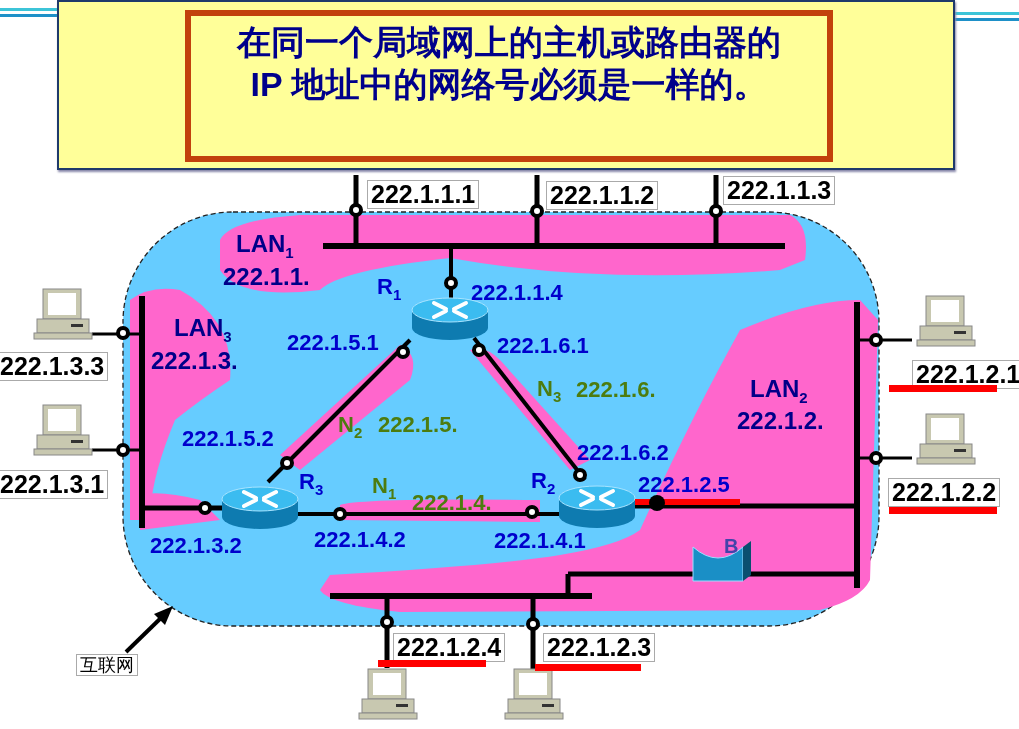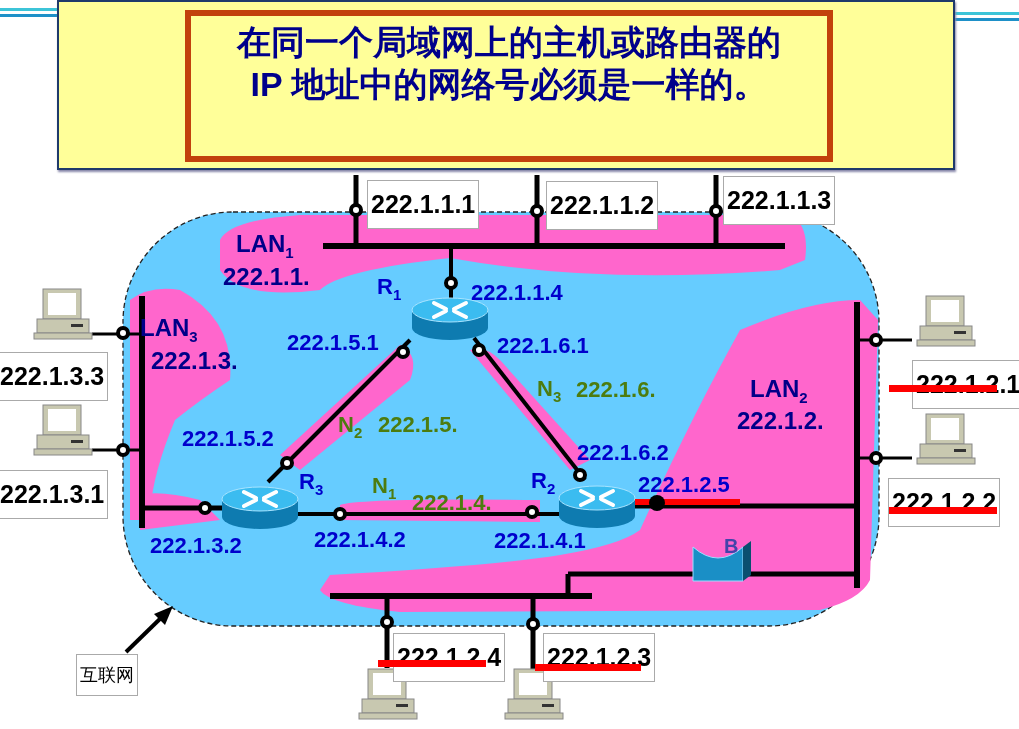--- a/index.html
+++ b/index.html
@@ -3,21 +3,21 @@
 <meta charset="utf-8">
 <style>
   html,body{margin:0;padding:0;}
   body{width:1019px;height:729px;position:relative;overflow:hidden;background:#fff;font-family:"Liberation Sans","DejaVu Sans",sans-serif;}
   .topline{position:absolute;left:0;height:3px;background:#3cc4d8;}
   #diagram{position:absolute;left:0;top:0;width:1019px;height:729px;}
   .callout{position:absolute;left:57px;top:0;width:898px;height:170px;background:#ffff99;border:2px solid #1f3a6b;box-shadow:1px 2px 2px #88a;box-sizing:border-box;}
   .callout-inner{position:absolute;left:126px;top:8px;width:648px;height:152px;border:6px solid #c2410c;box-sizing:border-box;}
   .callout-line{position:absolute;left:0;width:100%;text-align:center;color:#00008b;font-weight:bold;font-size:34px;line-height:40px;white-space:nowrap;}
   .lbl{position:absolute;font-weight:bold;white-space:nowrap;line-height:1;}
-  .box{border:1px solid #aaa;background:#fff;color:#000;padding:11px 3px;font-size:25px;}
+  .box{border:1px solid #aaa;background:#fff;color:#000;padding:1px 3px;font-size:25px;}
   .blue{color:#0000cc;font-size:22px;}
   .navy{color:#000088;font-size:24px;}
   .red{color:#4d7c0f;font-size:22px;}
   .sub{font-size:15px;vertical-align:-6px;}
   .redbar{position:absolute;height:7px;background:#ff0000;}
 </style>
 </head>
 <body>
 
 <div class="topline" style="top:8px;width:60px;"></div>
@@ -149,21 +149,21 @@
 <div class="redbar" style="left:889px;top:385px;width:108px;"></div>
 <div class="lbl box" style="left:888px;top:478px;">222.1.2.2</div>
 <div class="redbar" style="left:889px;top:507px;width:108px;"></div>
 <div class="lbl box" style="left:543px;top:633px;">222.1.2.3</div>
 <div class="redbar" style="left:535px;top:664px;width:106px;"></div>
 <div class="lbl box" style="left:393px;top:633px;">222.1.2.4</div>
 <div class="redbar" style="left:378px;top:660px;width:108px;"></div>
 
 <div class="lbl navy" style="left:236px;top:232px;"><span>LAN</span><span class="sub">1</span></div>
 <div class="lbl navy" style="left:223px;top:265px;">222.1.1.</div>
-<div class="lbl navy" style="left:140px;top:316px;"><span>LAN</span><span class="sub">3</span></div>
+<div class="lbl navy" style="left:174px;top:316px;"><span>LAN</span><span class="sub">3</span></div>
 <div class="lbl navy" style="left:151px;top:349px;">222.1.3.</div>
 <div class="lbl navy" style="left:750px;top:377px;"><span>LAN</span><span class="sub">2</span></div>
 <div class="lbl navy" style="left:737px;top:409px;">222.1.2.</div>
 
 <div class="lbl red" style="left:537px;top:378px;"><span>N</span><span class="sub">3</span></div>
 <div class="lbl red" style="left:576px;top:379px;">222.1.6.</div>
 <div class="lbl red" style="left:338px;top:414px;"><span>N</span><span class="sub">2</span></div>
 <div class="lbl red" style="left:378px;top:414px;">222.1.5.</div>
 <div class="lbl red" style="left:372px;top:475px;"><span>N</span><span class="sub">1</span></div>
 <div class="lbl red" style="left:412px;top:476px;margin-top:16px;">222.1.4.</div>

